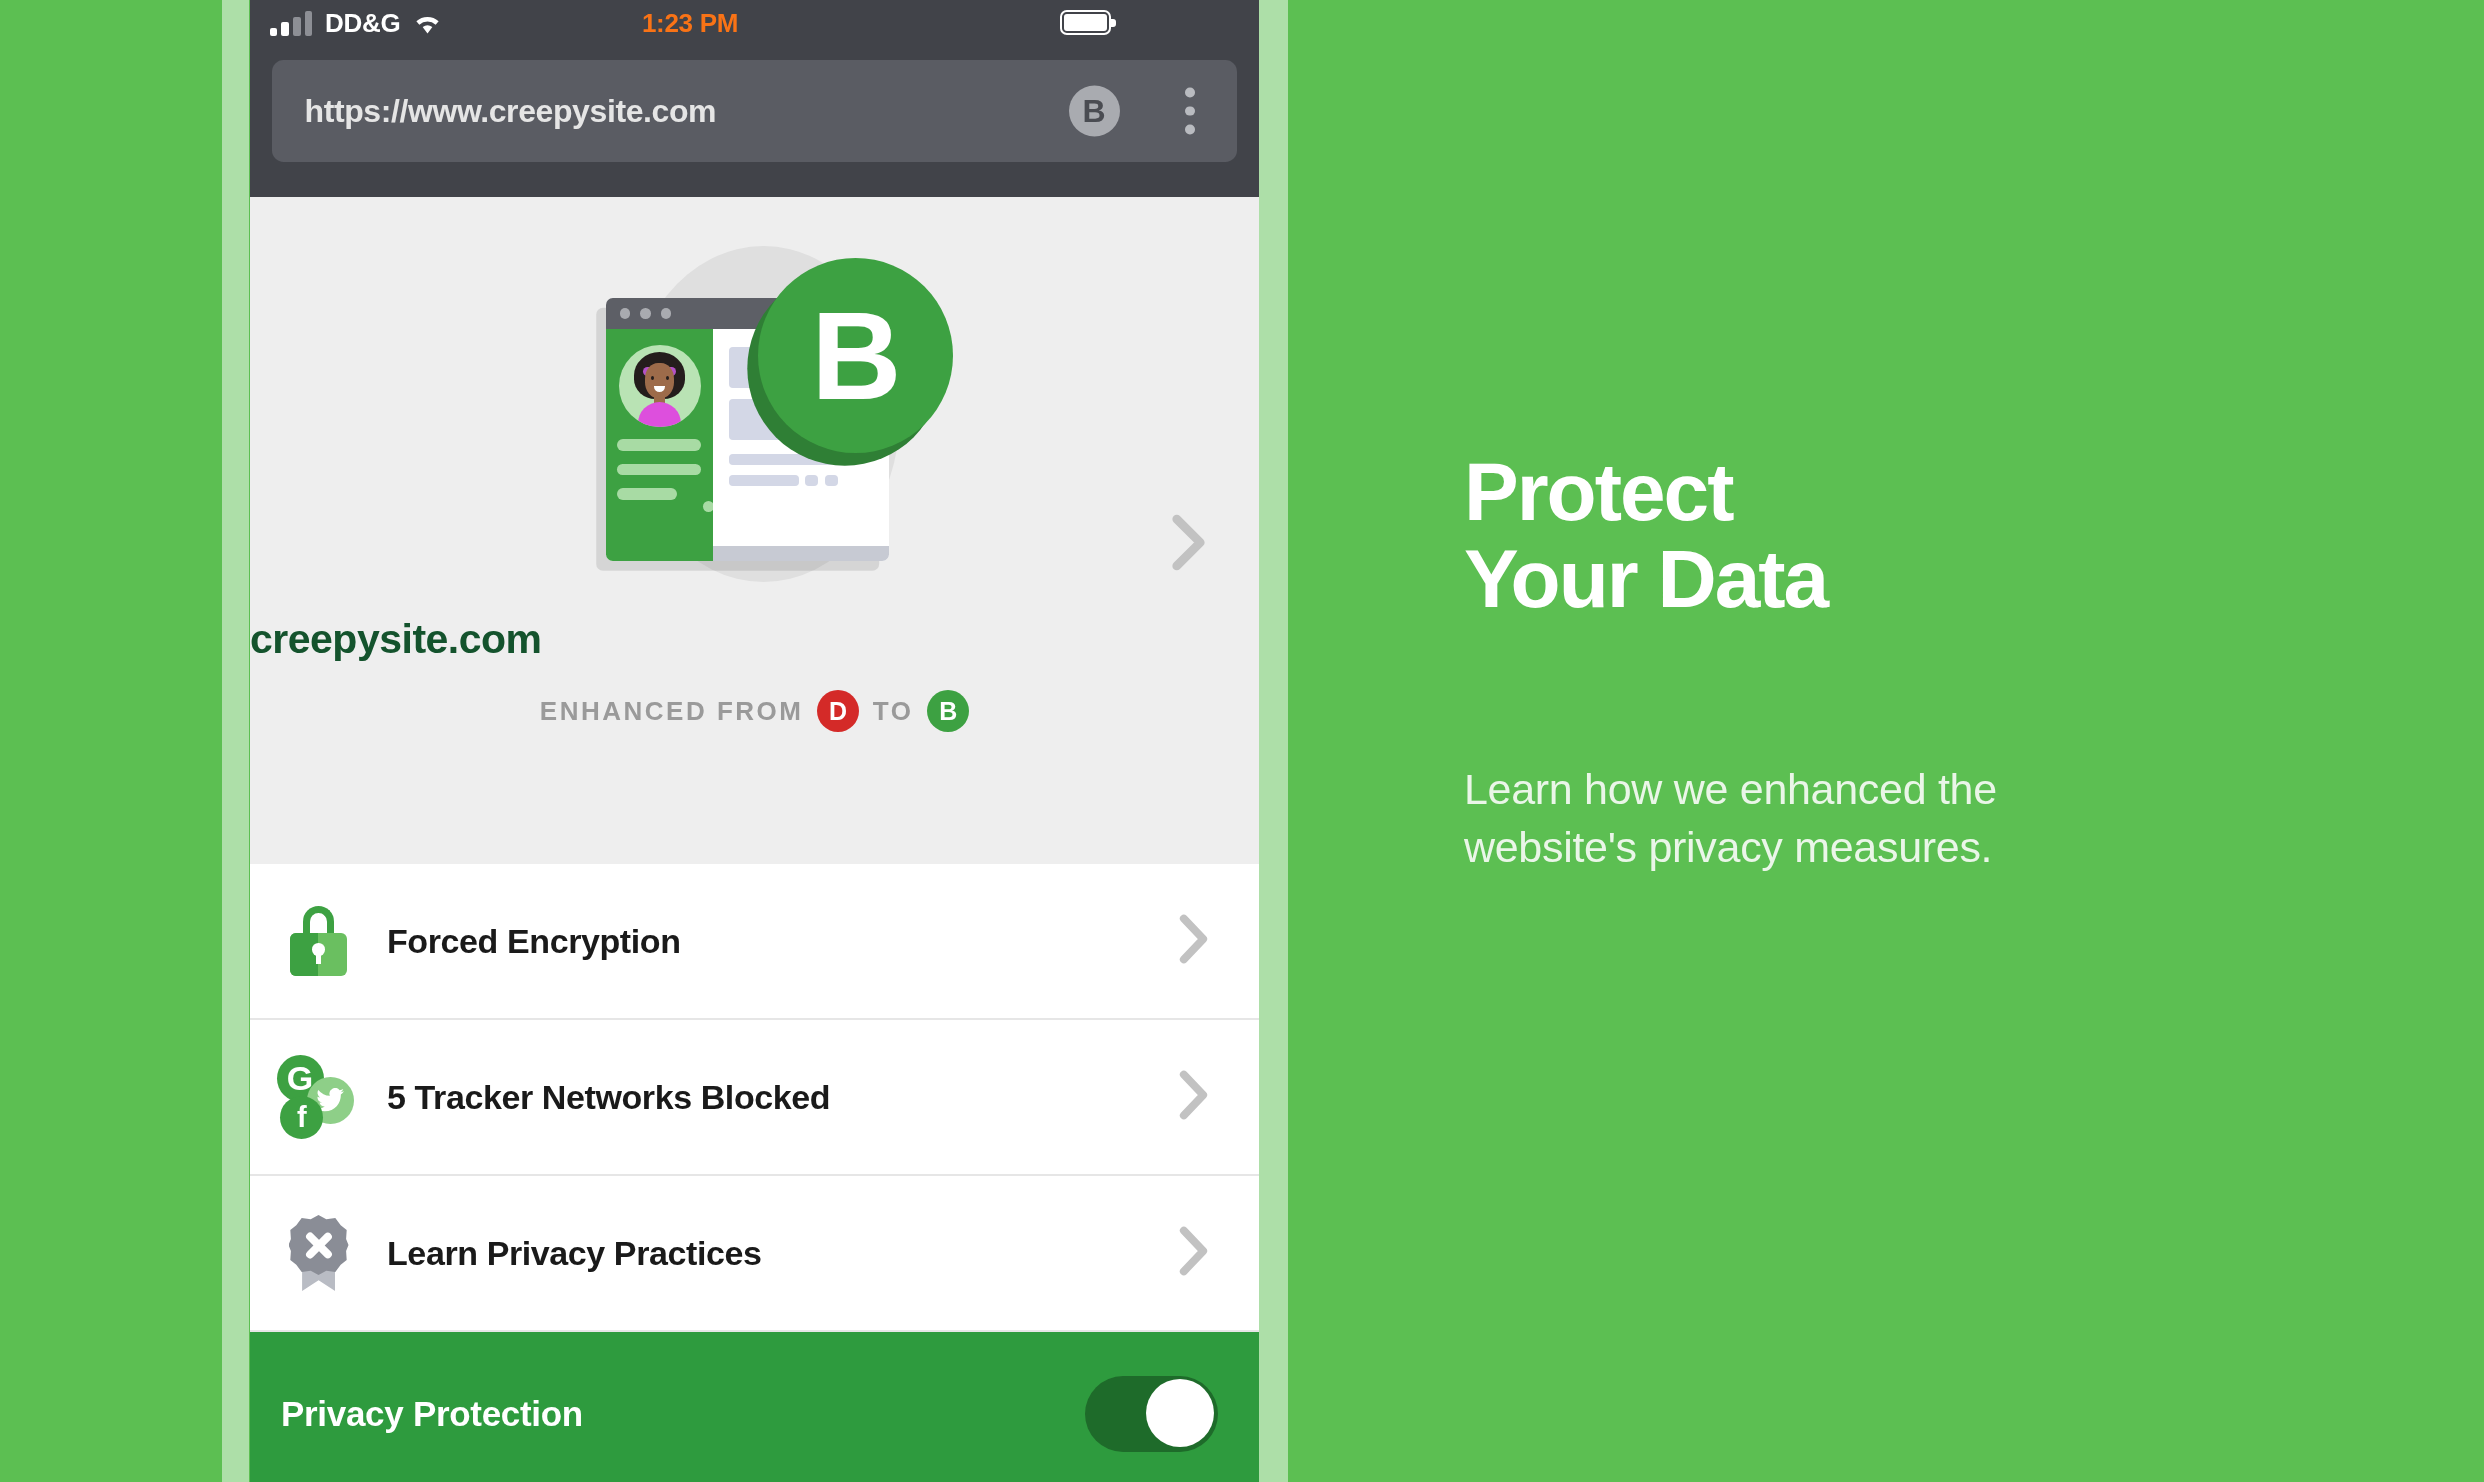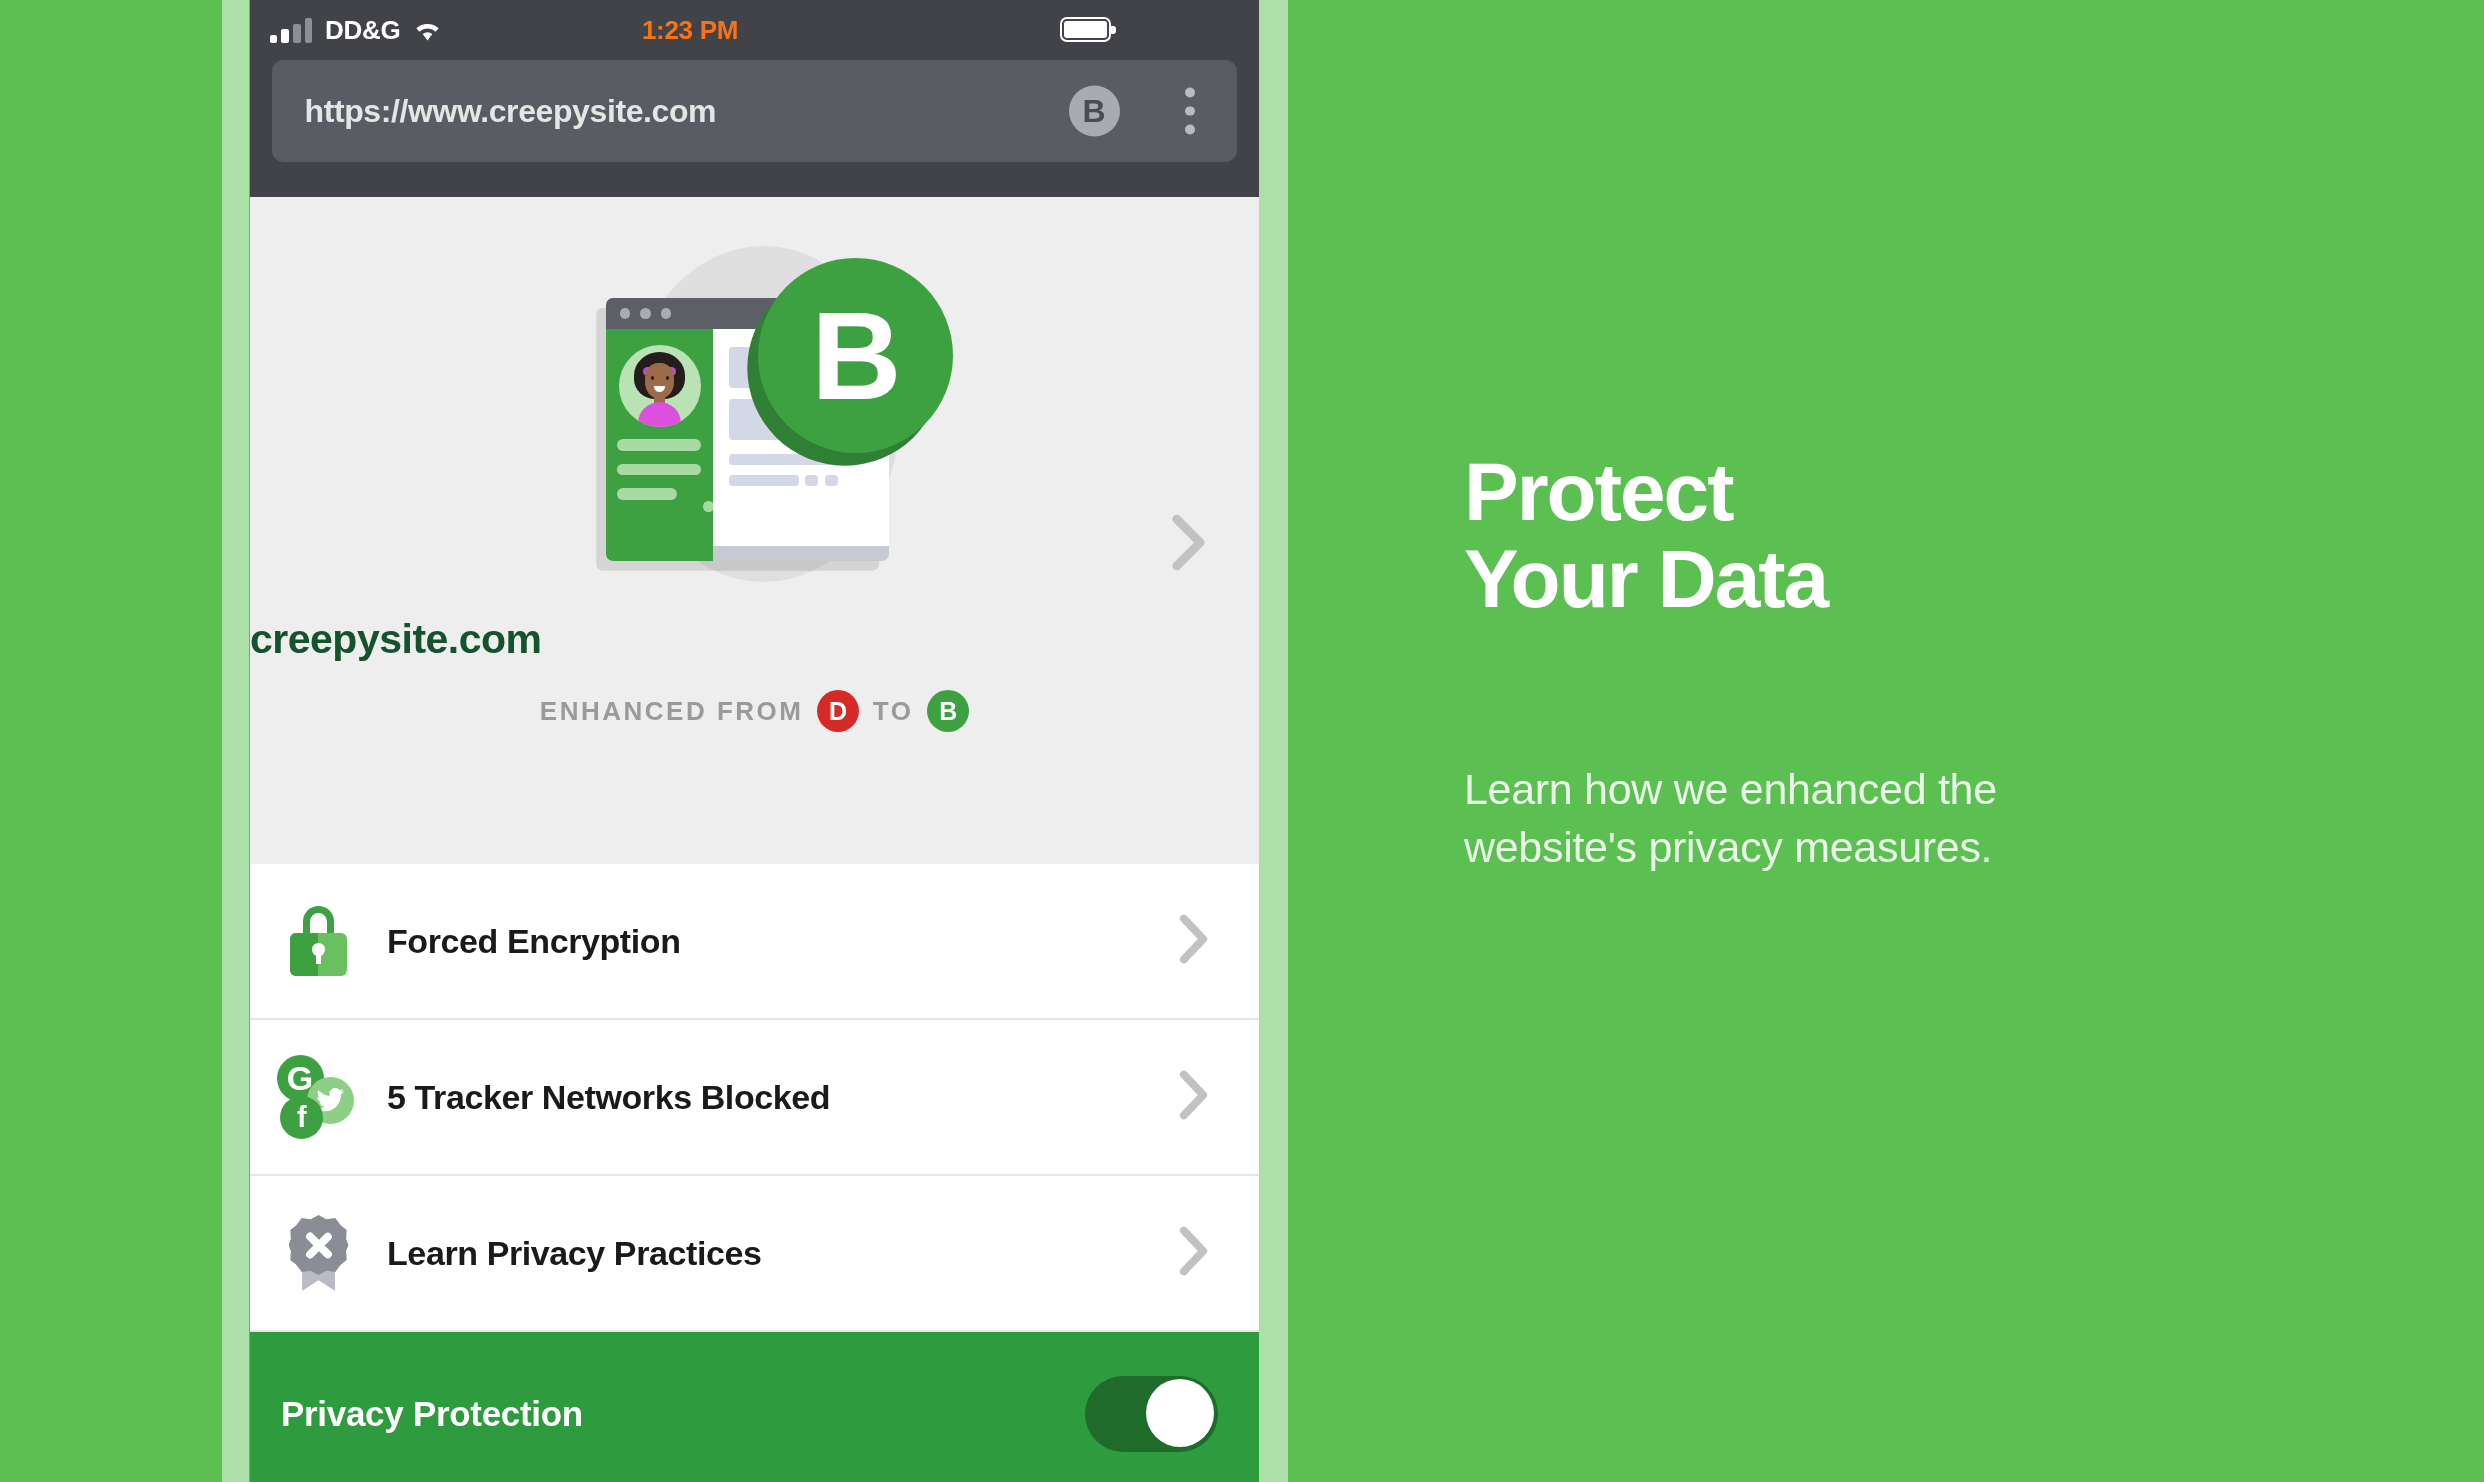--- a/index.html
+++ b/index.html
@@ -21,21 +21,21 @@
     position: absolute; left: 250px; top: 0;
     width: 1009px; height: 1482px;
     background: #ffffff; overflow: hidden;
   }
 
   
   #chrome { position: absolute; left: 0; top: 0; width: 1009px; height: 197px; background: #414349; }
 
   #statusbar {
     position: absolute; left: 0; top: 0; width: 880px; height: 47px;
-    display: flex; align-items: center; margin-top: 7px;
+    display: flex; align-items: center;
   }
   #signal-icon { display: flex; align-items: flex-end; gap: 3.9px; margin-left: 19.5px; height: 25px; }
   #signal-icon i { display: block; width: 7.8px; border-radius: 2px; background: #ffffff; }
   #signal-icon i:nth-child(1) { height: 7.8px; }
   #signal-icon i:nth-child(2) { height: 13.7px; }
   #signal-icon i:nth-child(3) { height: 19.5px; background: #8d8f95; }
   #signal-icon i:nth-child(4) { height: 25px; background: #8d8f95; }
   #carrier-label { color: #fff; font-size: 26px; font-weight: 700; margin-left: 12.7px; letter-spacing: -0.3px; }
   #wifi-icon { margin-left: 11.7px; width: 31px; height: 23.4px; position: relative; }
   #wifi-icon svg { display: block; }

